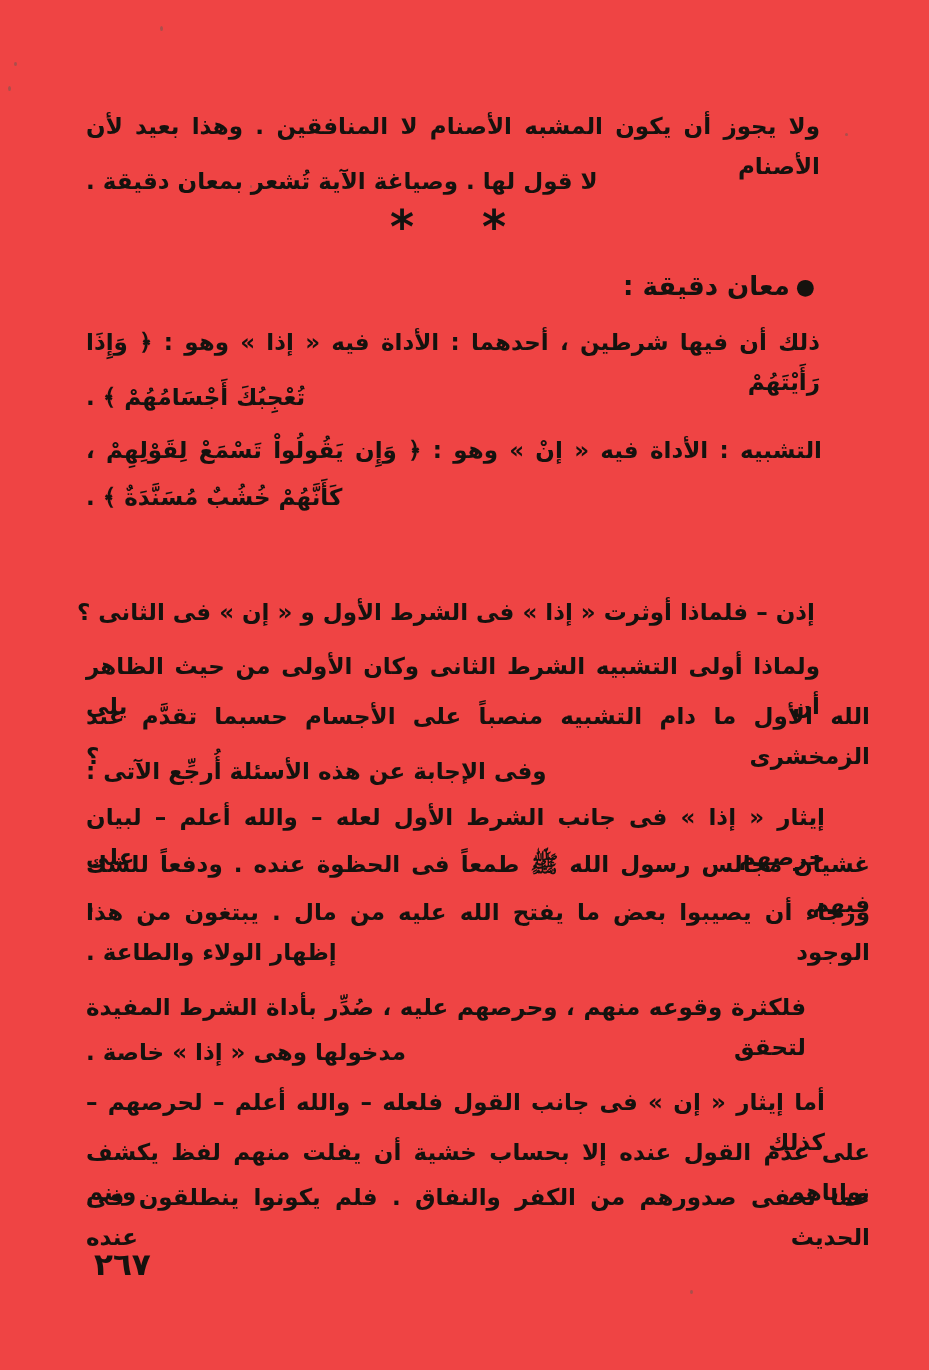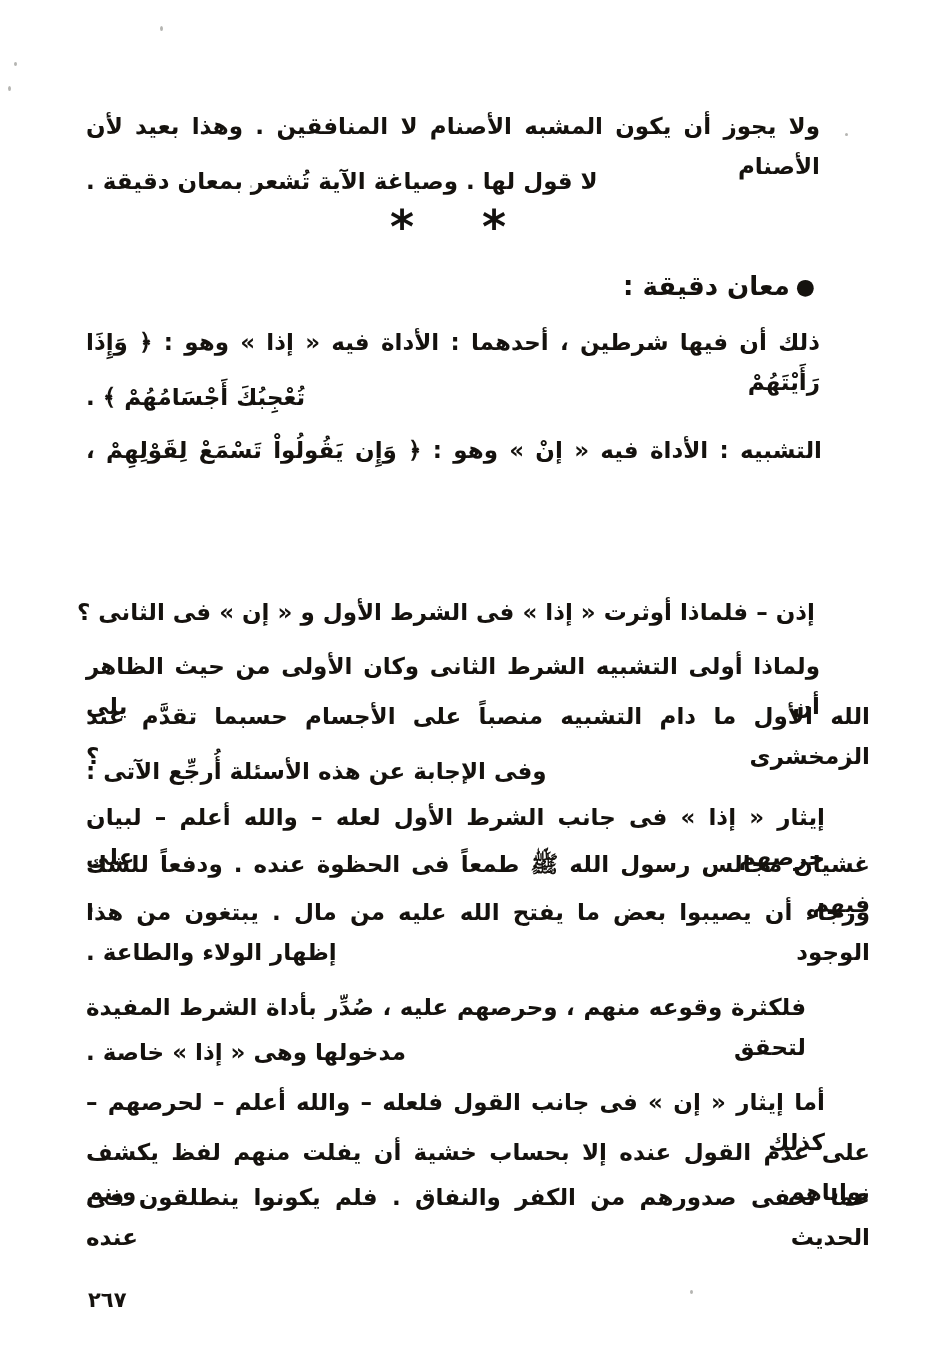--- a/index.html
+++ b/index.html
@@ -1,21 +1,21 @@
 <!DOCTYPE html>
 <html lang="ar" dir="rtl"><head>
 <meta charset="utf-8">
 <style>
   html,body{margin:0;padding:0;}
   body{background:#e9e9e7;}
   .page{
     position:relative;
     width:929px;height:1370px;
     margin:0 auto;
-    background:#ffffff;
+    background:#ef4444;
     overflow:hidden;
     font-family:"DejaVu Sans", sans-serif;
     color:#15120e;
   }
   .ln{
     position:absolute;
     right:59px;left:86px;
     direction:rtl;
     font-size:23px;
     font-weight:700;
@@ -36,25 +36,24 @@
     position:absolute;
     left:390px;top:204px;
     width:116px;
     display:flex;justify-content:space-between;
     font-size:46px;font-weight:700;
     line-height:46px;
     color:#141210;
   }
   .pagenum{
     position:absolute;
-    left:88px;top:1246px;
-    font-size:21px;font-weight:700;
+    left:94px;top:1246px;
+    font-size:31px;font-weight:700;
     letter-spacing:3px;
     direction:rtl;
-    margin-top:42px;
   }
   .speck{position:absolute;background:#5a5a55;border-radius:50%;opacity:.45;}
 </style>
 </head>
 <body>
 
 <div class="page">
 
   <div class="ln jf" style="top:106px;margin-right:50px">ولا يجوز أن يكون المشبه الأصنام لا المنافقين . وهذا بعيد لأن الأصنام</div>
   <div class="ln ra" style="top:161px">لا قول لها . وصياغة الآية تُشعر بمعان دقيقة .</div>
@@ -65,20 +64,21 @@
   </div>
 
   <div class="heading">
     <span class="bullet">●</span><span>معان دقيقة :</span>
   </div>
 
   <div class="ln jf" style="top:322px;margin-right:50px">ذلك أن فيها شرطين ، أحدهما : الأداة فيه « إذا » وهو : ﴿ وَإِذَا رَأَيْتَهُمْ</div>
   <div class="ln ra" style="top:377px;margin-right:292px">تُعْجِبُكَ أَجْسَامُهُمْ ﴾ .</div>
 
   <div class="ln jf" style="top:430px;margin-right:48px">التشبيه : الأداة فيه « إنْ » وهو : ﴿ وَإِن يَقُولُواْ تَسْمَعْ لِقَوْلِهِمْ ،</div>
+  <div class="ln ra" style="top:477px;margin-right:440px">كَأَنَّهُمْ خُشُبٌ مُسَنَّدَةٌ ﴾ .</div>
 
   <div class="ln ra" style="top:592px;margin-right:55px">إذن – فلماذا أوثرت « إذا » فى الشرط الأول و « إن » فى الثانى ؟</div>
   <div class="ln jf" style="top:646px;margin-right:50px">ولماذا أولى التشبيه الشرط الثانى وكان الأولى من حيث الظاهر أن يلى</div>
   <div class="ln jf" style="top:696px">الله الأول ما دام التشبيه منصباً على الأجسام حسبما تقدَّم عند الزمخشرى ؟</div>
   <div class="ln ra" style="top:751px;margin-right:55px">وفى الإجابة عن هذه الأسئلة أُرجِّع الآتى :</div>
 
   <div class="ln jf" style="top:797px;margin-right:45px">إيثار « إذا » فى جانب الشرط الأول لعله – والله أعلم – لبيان حرصهم على</div>
   <div class="ln jf" style="top:844px">غشيان مجالس رسول الله ﷺ طمعاً فى الحظوة عنده . ودفعاً للشك فيهم .</div>
   <div class="ln jf" style="top:892px">ورجاء أن يصيبوا بعض ما يفتح الله عليه من مال . يبتغون من هذا الوجود</div>
   <div class="ln ra" style="top:932px;margin-right:108px">إظهار الولاء والطاعة .</div>

